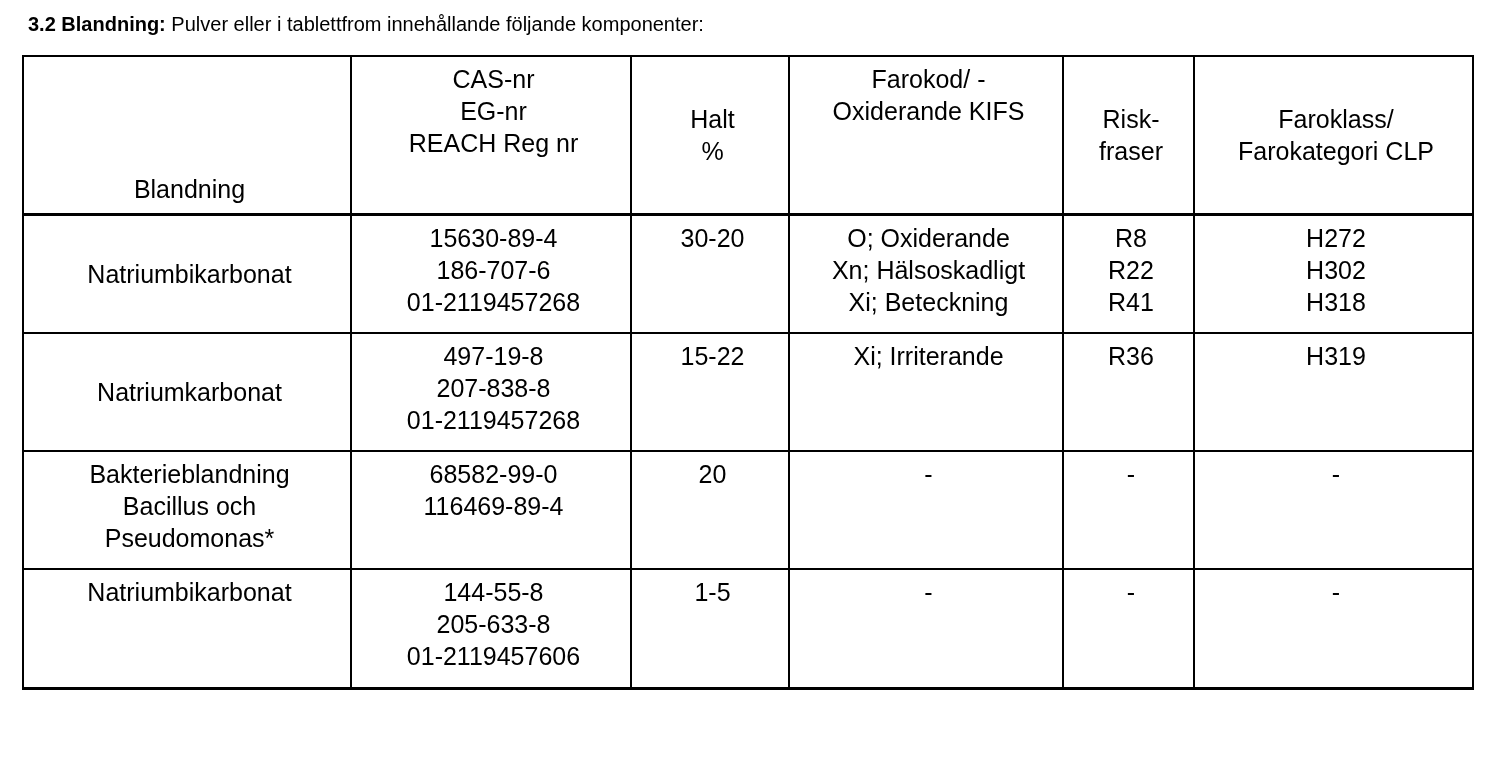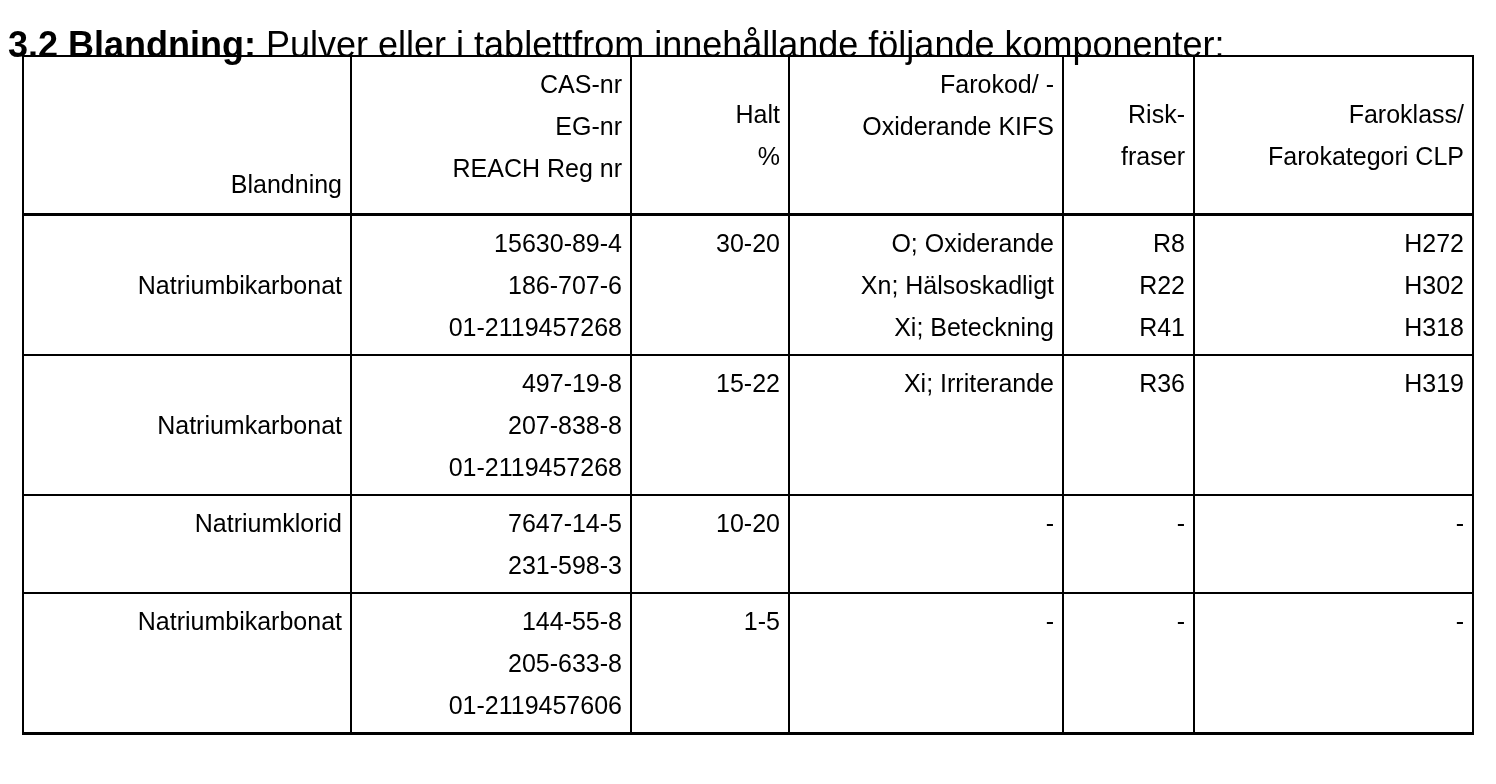--- a/index.html
+++ b/index.html
@@ -11,46 +11,45 @@
     position: relative;
     width: 1496px;
     height: 784px;
     background: #ffffff;
     font-family: "Liberation Sans", sans-serif;
     color: #000000;
     overflow: hidden;
   }
   .doc-title {
     position: absolute;
-    left: 8px;
+    left: 28px;
     top: 6px;
-    font-size: 36px;
+    font-size: 20px;
     line-height: 36px;
     white-space: nowrap;
-    margin-top: 21px;
   }
   .doc-title .bold { font-weight: 700; }
 
   table.tbl {
     position: absolute;
     left: 22px;
     top: 55px;
     width: 1450px;
     border-collapse: collapse;
     table-layout: fixed;
     border: 2px solid #000;
     border-bottom-width: 3px;
   }
   .tbl th, .tbl td {
     border: 2px solid #000;
     font-size: 25px;
     font-weight: 400;
-    line-height: 42px;
+    line-height: 32px;
     padding: 6px 8px 6px 13px;
-    text-align: right;
+    text-align: center;
     vertical-align: top;
     white-space: pre-line;
     overflow: hidden;
   }
   .tbl thead th { border-bottom-width: 3px; }
   .tbl tr.h-header { height: 158px; }
   .tbl tr.h-r1 { height: 119px; }
   .tbl tr.h-r2 { height: 118px; }
   .tbl tr.h-r3 { height: 118px; }
   .tbl tr.h-r4 { height: 82px; }
@@ -118,25 +117,27 @@
       <tr class="h-r2">
         <td>Natriumkarbonat</td>
         <td>497-19-8
 207-838-8
 01-2119457268</td>
         <td>15-22</td>
         <td>Xi; Irriterande</td>
         <td>R36</td>
         <td>H319</td>
       </tr>
-      <tr class="h-r4">
-        <td>Natriumklorid</td>
-        <td>7647-14-5
-231-598-3</td>
-        <td>10-20</td>
+      <tr class="h-r3">
+        <td>Bakterieblandning
+Bacillus och
+Pseudomonas*</td>
+        <td>68582-99-0
+116469-89-4</td>
+        <td>20</td>
         <td>-</td>
         <td>-</td>
         <td>-</td>
       </tr>
       <tr class="h-r5">
         <td>Natriumbikarbonat</td>
         <td>144-55-8
 205-633-8
 01-2119457606</td>
         <td>1-5</td>

